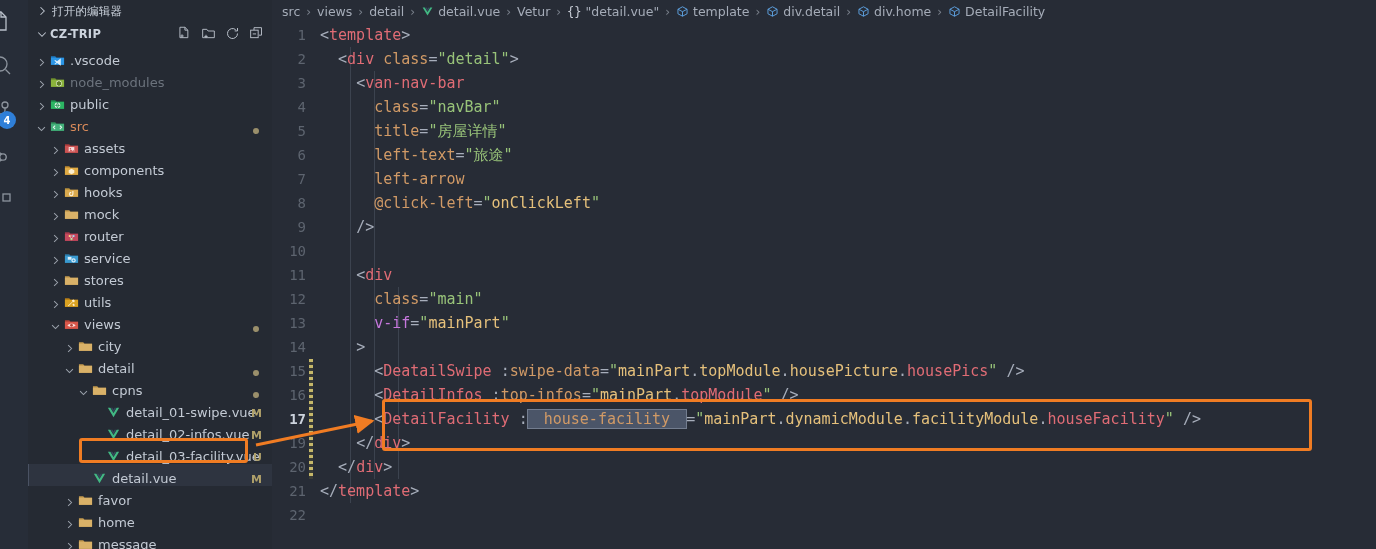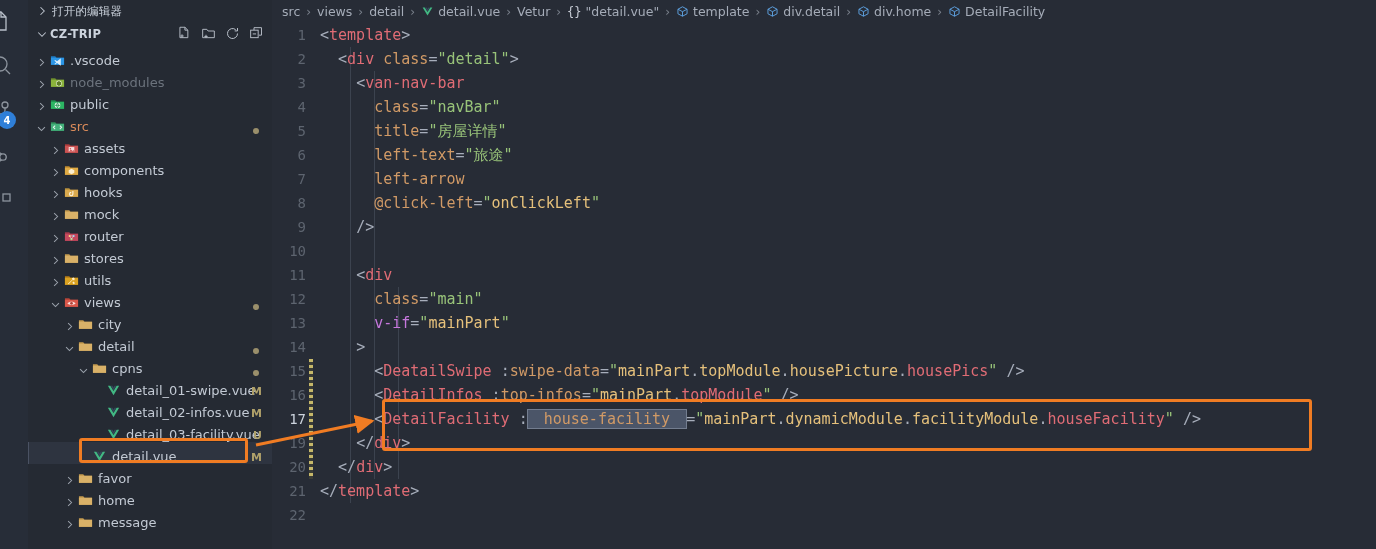--- a/index.html
+++ b/index.html
@@ -140,21 +140,21 @@
     height: 24px; display: flex; align-items: center;
     white-space: pre;
     position: relative;
   }
   .gutter {
     width: 48px; flex: 0 0 48px;
     text-align: right; padding-right: 14px;
     color: #5d646f; font-size: 14px;
     font-family: "DejaVu Sans Mono", monospace;
   }
-  .code-line.active .gutter { color: #cdd4de; font-weight: normal; }
+  .code-line.active .gutter { color: #cdd4de; font-weight: bold; }
   .code-text { position: relative; }
 
   
   .iguide {
     position: absolute; width: 1px; background: #3c434f; top: 0; bottom: 0;
   }
 
   
   .t-tag      { color: #e06c75; }
   .t-punct    { color: #a7aebb; }
@@ -431,20 +431,37 @@
           <span class="name">router</span>
         </div>
         <div class="row" style="padding-left: 20px;">
           <span class="twisty">
             <svg width="11" height="11" viewBox="0 0 16 16" fill="none" stroke="#9aa1ab" stroke-width="1.5">
               <path d="M6 3 L11 8 L6 13"></path>
             </svg>
           </span>
           <span class="ficon">
             <svg class="fi" viewBox="0 0 16 16">
+              <path d="M1 3.4 h4.6 l1.3 1.7 H15 v7.5 H1 z" fill="#2b79a8"></path>
+        <path d="M1 5.1 h14 v7.5 H1 z" fill="#3a9ad0"></path>
+        <circle cx="10.2" cy="10" r="2.3" fill="#dceefa"></circle>
+              <circle cx="10.2" cy="10" r="1" fill="#3a9ad0"></circle>
+        <rect x="4" y="6.3" width="4" height="3" fill="#dceefa"></rect>
+            </svg>
+          </span>
+          <span class="name">service</span>
+        </div>
+        <div class="row" style="padding-left: 20px;">
+          <span class="twisty">
+            <svg width="11" height="11" viewBox="0 0 16 16" fill="none" stroke="#9aa1ab" stroke-width="1.5">
+              <path d="M6 3 L11 8 L6 13"></path>
+            </svg>
+          </span>
+          <span class="ficon">
+            <svg class="fi" viewBox="0 0 16 16">
       <path d="M1 3.4 h4.6 l1.3 1.7 H15 v7.5 H1 z" fill="#c49a4e"></path>
       <path d="M1 5.1 h14 v7.5 H1 z" fill="#d9b168"></path>
             </svg>
           </span>
           <span class="name">stores</span>
         </div>
         <div class="row" style="padding-left: 20px;">
           <span class="twisty">
             <svg width="11" height="11" viewBox="0 0 16 16" fill="none" stroke="#9aa1ab" stroke-width="1.5">
               <path d="M6 3 L11 8 L6 13"></path>

